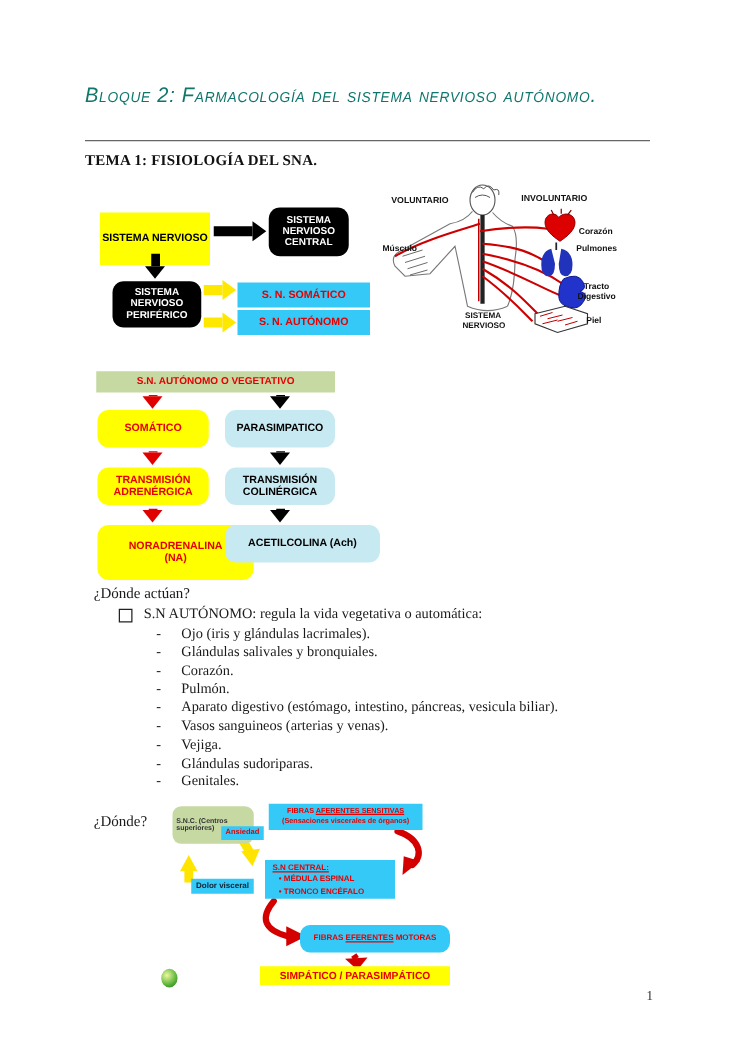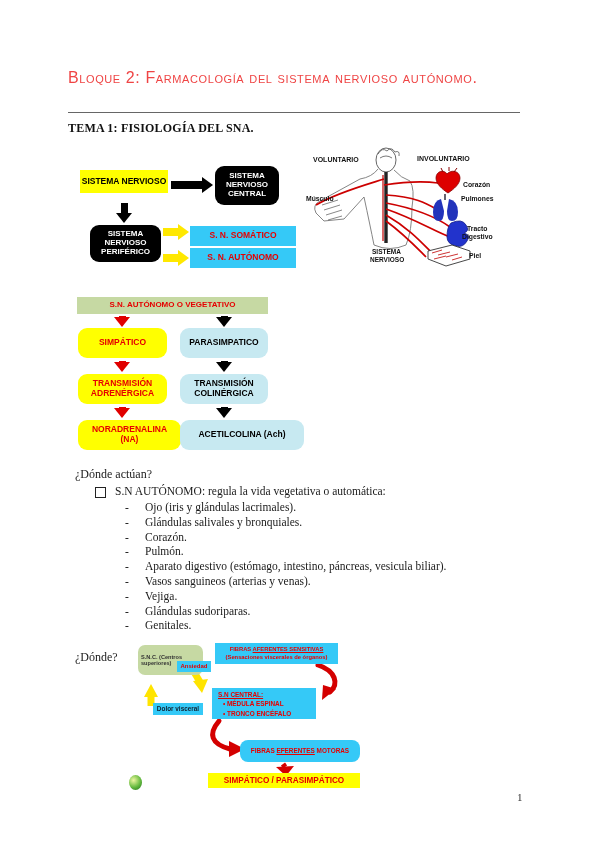--- a/index.html
+++ b/index.html
@@ -1,21 +1,21 @@
 <!DOCTYPE html>
 <html><head>
 <meta charset="utf-8">
 <style>
   html,body{margin:0;padding:0;background:#888;}
   #page{position:relative;width:600px;height:848px;background:#ffffff;overflow:hidden;
         font-family:"Liberation Serif",serif;color:#1a1a1a;}
   .abs{position:absolute;}
   
   .doc-title{font-family:"Liberation Sans",sans-serif;font-variant:small-caps;
-             font-weight:400;font-size:16px;letter-spacing:.6px;color:#ef4444;transform:scaleY(1.05);transform-origin:left top;}
+             font-weight:400;font-size:16px;letter-spacing:.6px;color:#0f766e;transform:scaleY(1.05);transform-origin:left top;font-style:italic;}
   .rule{border-top:1px solid #666;height:0;}
   .tema{font-family:"Liberation Serif",serif;font-weight:bold;font-size:12px;letter-spacing:.2px;color:#111;}
   
   .box{display:flex;align-items:center;justify-content:center;text-align:center;
        font-family:"Liberation Sans",sans-serif;font-weight:bold;line-height:1.12;}
   .bg-yellow{background:#ffff00;}
   .bg-cyan{background:#35c9f7;}
   .bg-palecyan{background:#c7e9f1;}
   .bg-palegreen{background:#c6d9a3;}
   .bg-black{background:#000;color:#fff;}
@@ -48,21 +48,21 @@
 </head>
 <body>
 
 <div id="page">
 
   <div class="abs doc-title" style="left:68px;top:68px;width:470px;">Bloque 2: Farmacología del sistema nervioso autónomo.</div>
   <div class="abs rule" style="left:68px;top:112px;width:452px;"></div>
   <div class="abs tema" style="left:68px;top:121px;">TEMA 1: FISIOLOGÍA DEL SNA.</div>
 
   <div class="abs" style="left:75px;top:148px;width:225px;height:124px;">
-    <div class="box abs bg-yellow t-black" style="left:5px;top:22px;width:88px;height:23px;font-size:8.5px;">SISTEMA NERVIOSO</div>
+    <div class="box abs bg-yellow t-black" style="left:5px;top:22px;width:88px;height:42px;font-size:8.5px;">SISTEMA NERVIOSO</div>
     <span class="barrow right c-blk" style="left:96px;top:28px;width:42px;height:18px;">
         <span class="shaft"></span>
         <span class="head"></span>
       </span>
     <div class="box abs bg-black r9" style="left:140px;top:18px;width:64px;height:39px;font-size:8px;">SISTEMA NERVIOSO CENTRAL</div>
     <span class="barrow down c-blk" style="left:41px;top:55px;width:16px;height:20px;">
         <span class="shaft"></span>
         <span class="head"></span>
       </span>
     <div class="box abs bg-black r9" style="left:15px;top:77px;width:71px;height:37px;font-size:8px;">SISTEMA NERVIOSO PERIFÉRICO</div>
@@ -127,21 +127,21 @@
     <div class="box abs bg-palegreen t-red" style="left:2px;top:2px;width:191px;height:17px;font-size:8px;">S.N. AUTÓNOMO O VEGETATIVO</div>
     <span class="barrow down c-red" style="left:39px;top:21px;width:16px;height:11px;">
         <span class="shaft"></span>
         <span class="head"></span>
       </span>
     <span class="barrow down c-blk" style="left:141px;top:21px;width:16px;height:11px;">
         <span class="shaft"></span>
         <span class="head"></span>
       </span>
 
-    <div class="box abs bg-yellow t-red r9" style="left:3px;top:33px;width:89px;height:30px;font-size:8.5px;">SIMPÁTICO</div>
+    <div class="box abs bg-yellow t-red r9" style="left:3px;top:33px;width:89px;height:30px;font-size:8.5px;">SOMÁTICO</div>
     <div class="box abs bg-palecyan t-black r9" style="left:105px;top:33px;width:88px;height:30px;font-size:8.5px;">PARASIMPATICO</div>
 
     <span class="barrow down c-red" style="left:39px;top:66px;width:16px;height:11px;">
         <span class="shaft"></span>
         <span class="head"></span>
       </span>
     <span class="barrow down c-blk" style="left:141px;top:66px;width:16px;height:11px;">
         <span class="shaft"></span>
         <span class="head"></span>
       </span>
@@ -151,21 +151,21 @@
 
     <span class="barrow down c-red" style="left:39px;top:112px;width:16px;height:11px;">
         <span class="shaft"></span>
         <span class="head"></span>
       </span>
     <span class="barrow down c-blk" style="left:141px;top:112px;width:16px;height:11px;">
         <span class="shaft"></span>
         <span class="head"></span>
       </span>
 
-    <div class="box abs bg-yellow t-red r9" style="left:3px;top:125px;width:89px;height:30px;font-size:8.5px;padding:0 7px;">NORADRENALINA (NA)</div>
+    <div class="box abs bg-yellow t-red r9" style="left:3px;top:125px;width:89px;height:44px;font-size:8.5px;padding:0 18px;">NORADRENALINA (NA)</div>
     <div class="box abs bg-palecyan t-black r9" style="left:105px;top:125px;width:88px;height:30px;font-size:8.5px;padding:0 18px;">ACETILCOLINA (Ach)</div>
   </div>
 
   <div class="abs q" style="left:75px;top:467px;">¿Dónde actúan?</div>
   <div class="abs intro-row" style="left:95px;top:485px;width:420px;">
     <span class="checkbox"></span>
     <span>S.N AUTÓNOMO: regula la vida vegetativa o automática:</span>
   </div>
   <div class="abs blist" style="left:125px;top:500px;width:400px;">
     <div class="row">

